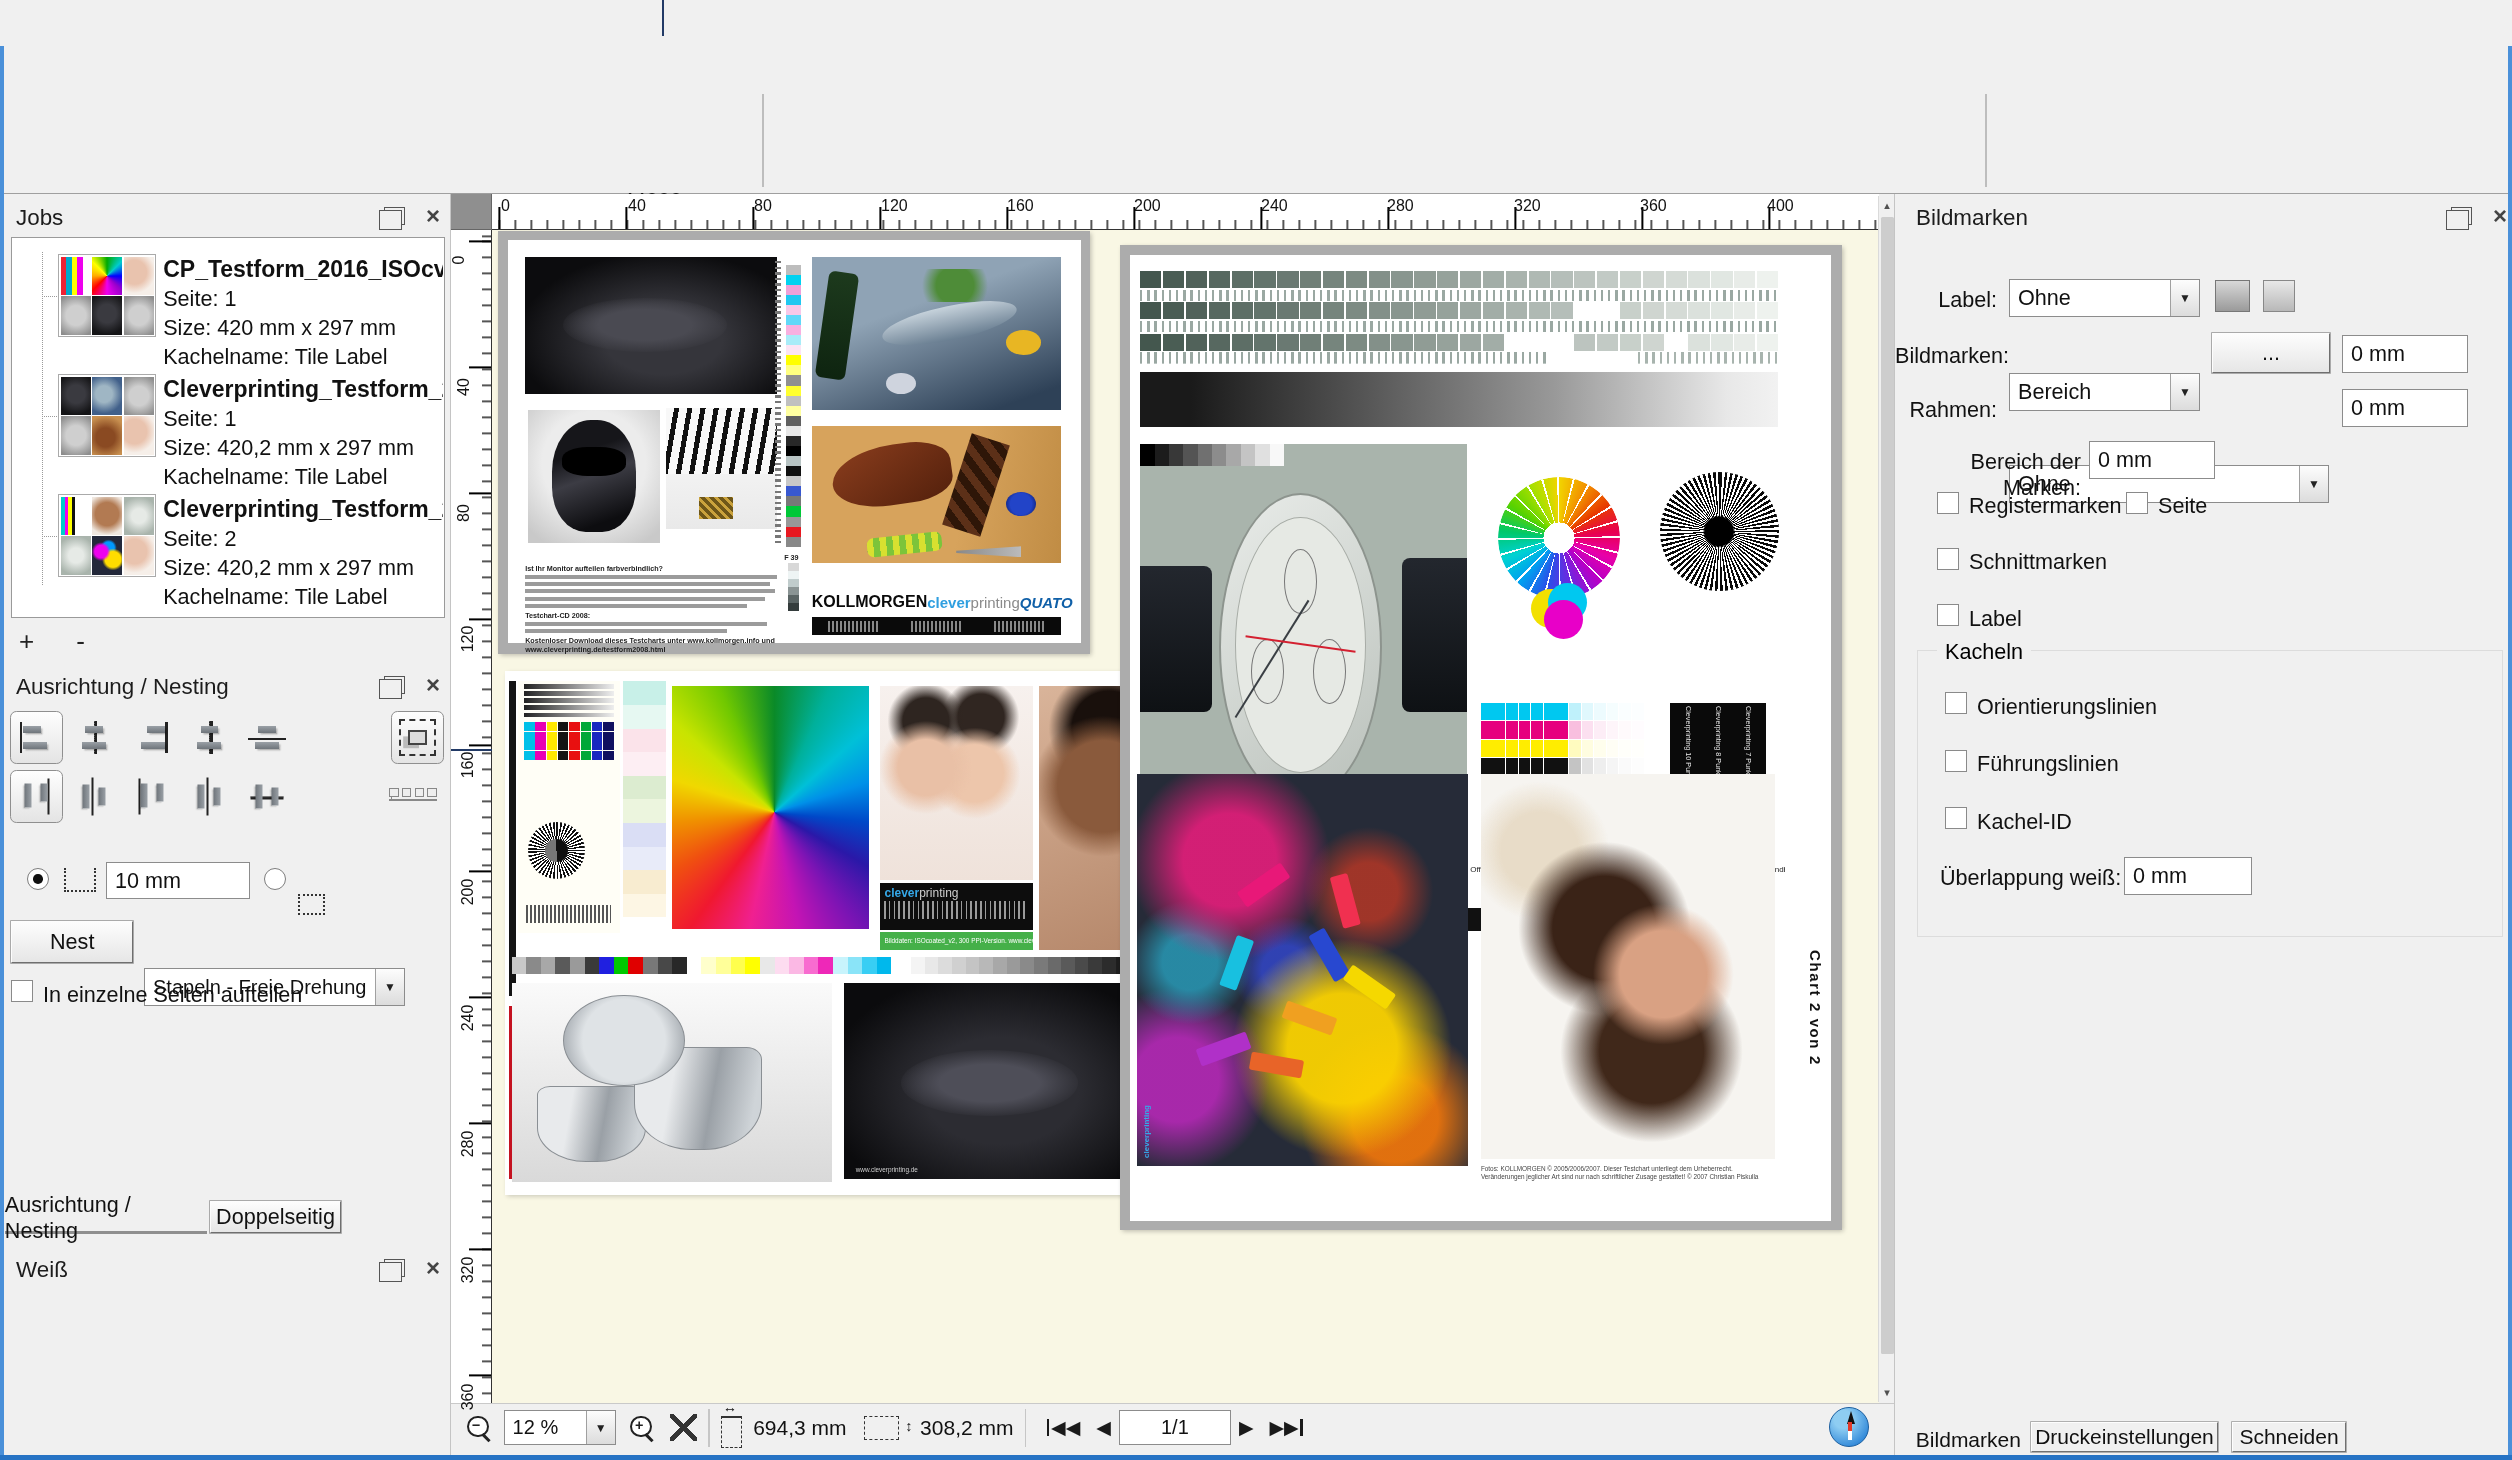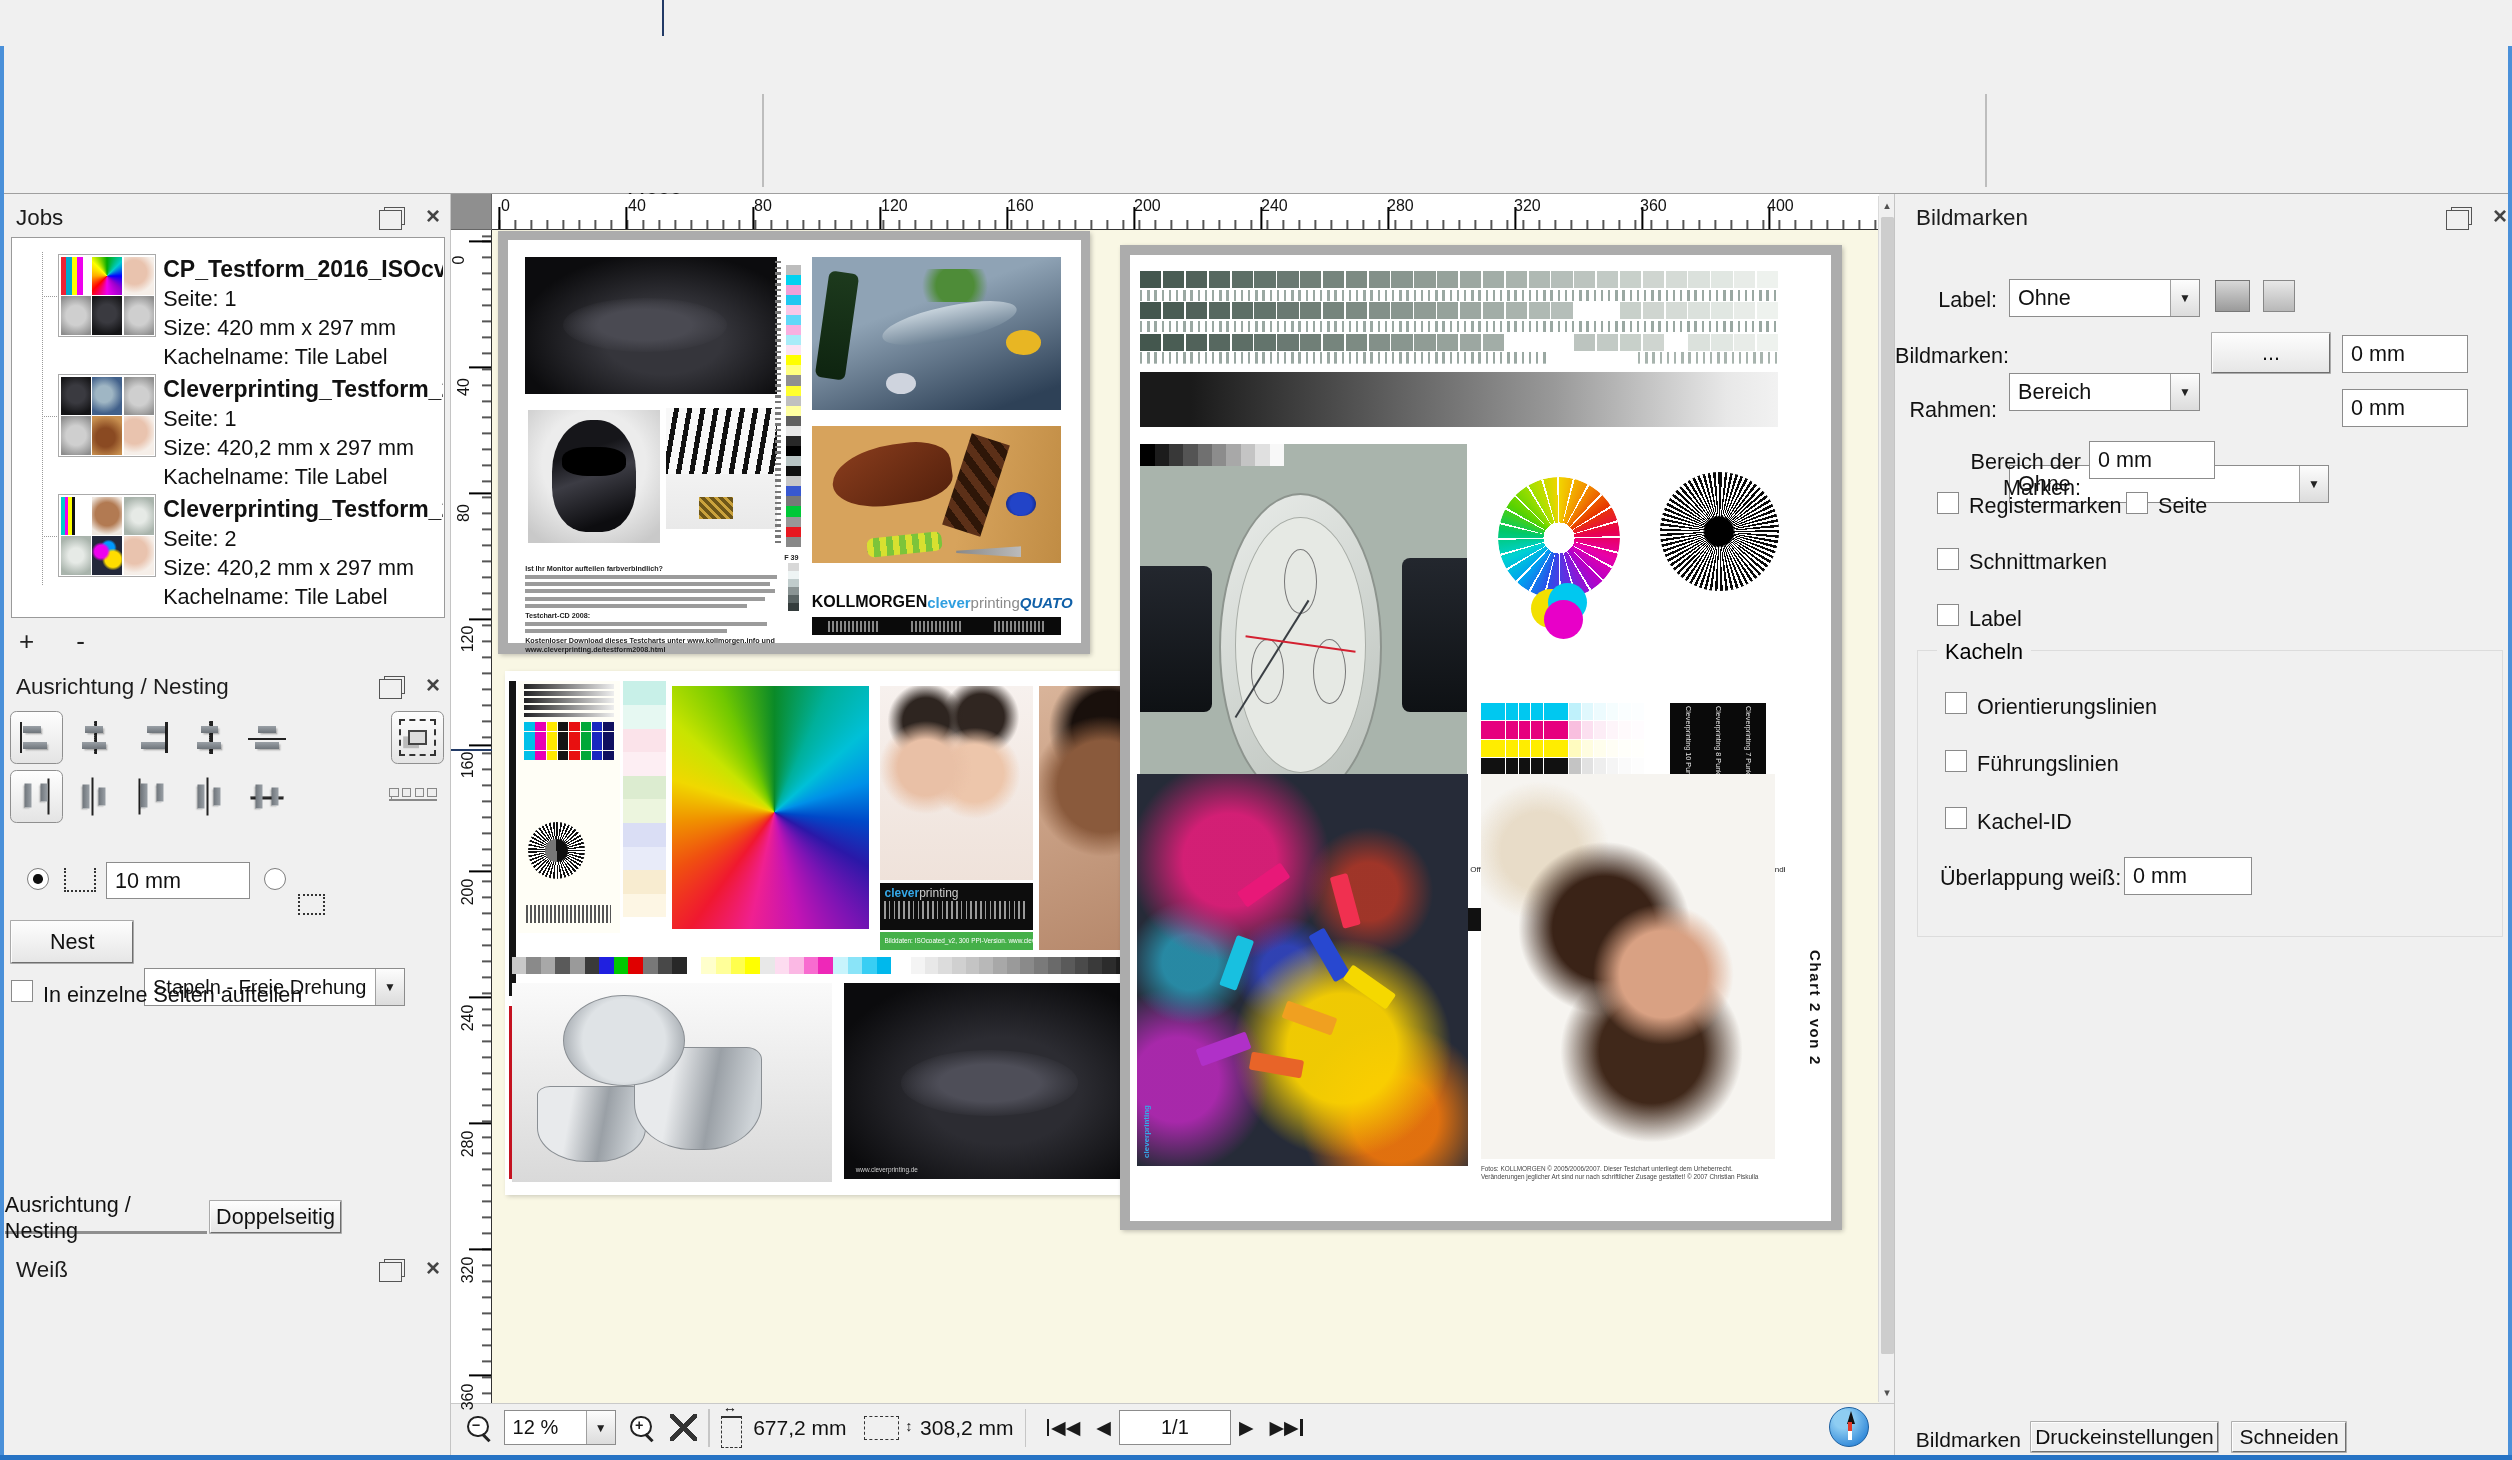--- a/index.html
+++ b/index.html
@@ -1042,21 +1042,21 @@
     <div class="win-sel" style="width:112px;height:35px;margin-left:11.2px;font-size:20px">
       <span class="selval">12 %</span>
         <span class="arrow">▼</span>
     </div>
     <div class="mag" style="margin-left:13px">
         <span>+</span>
       </div>
     <div class="fit-ic" style="margin-left:14.4px"></div>
     <div class="ssep"></div>
     <div class="roll-ic" style="margin-top:8px"></div>
-    <div class="lbl" style="margin-left:11.2px;font-size:21px">677,2 mm</div>
+    <div class="lbl" style="margin-left:11.2px;font-size:21px">694,3 mm</div>
     <div class="page-ic" style="margin-left:17.6px"></div>
     <div class="lbl" style="margin-left:21px;font-size:21px">308,2 mm</div>
     <div class="ssep"></div>
     <div class="navb"><span class="bar"></span>◀◀</div>
     <div class="navb">◀</div>
     <div class="win-input" style="width:112px;height:35px;justify-content:center;font-size:20px">1/1</div>
     <div class="navb">▶</div>
     <div class="navb">▶▶<span class="bar"></span></div>
   </div>
   <div id="compass"></div>

